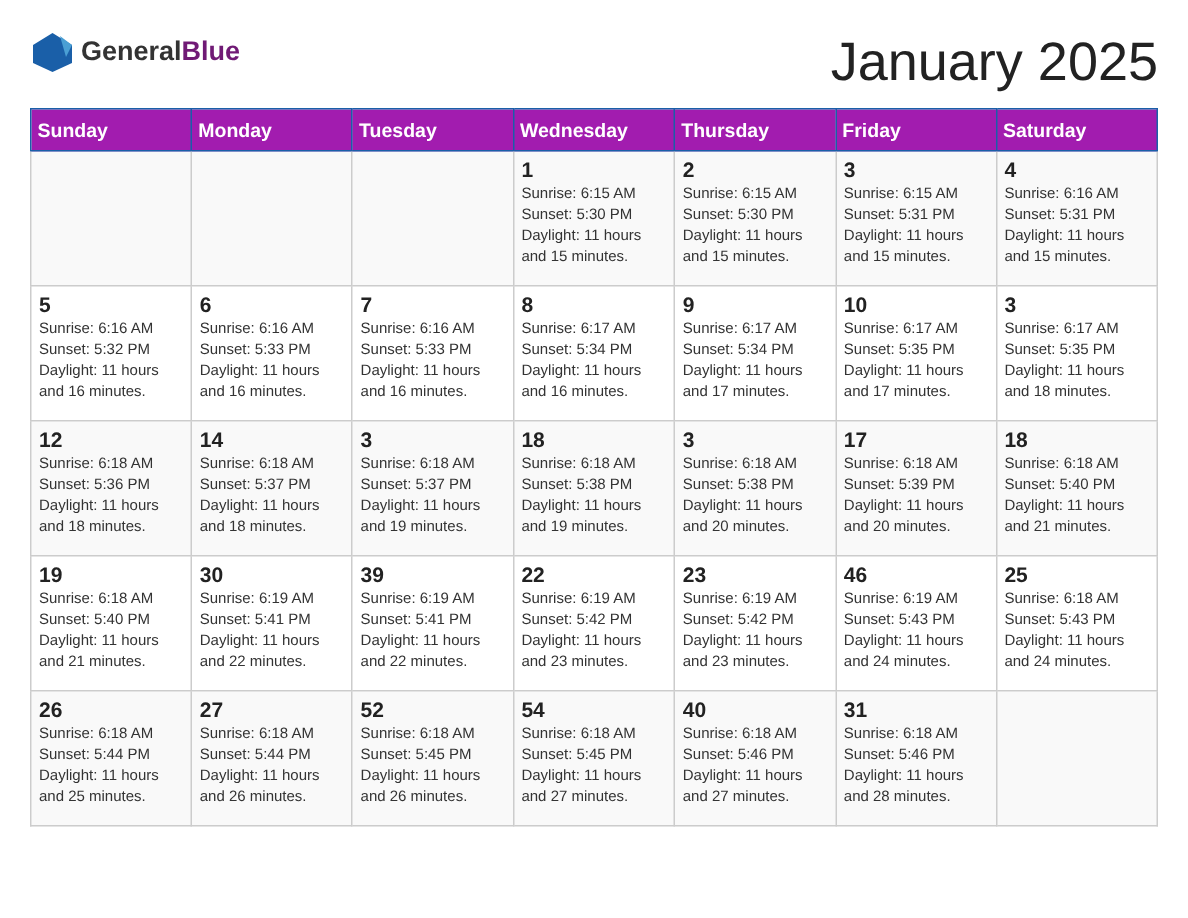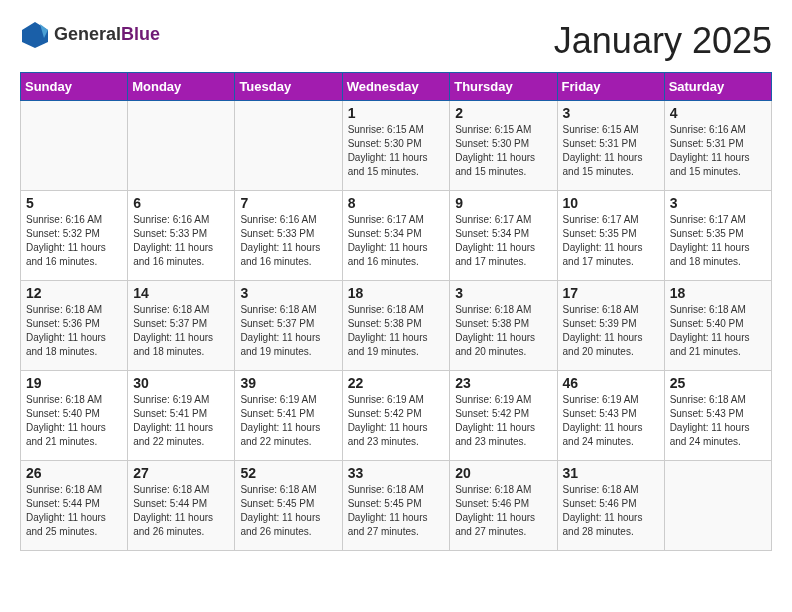--- a/index.html
+++ b/index.html
@@ -300,27 +300,27 @@
 Sunset: 5:44 PM
 Daylight: 11 hours and 26 minutes.</div>
         </td>
         <td>
           <div class="day-number">52</div>
           <div class="day-info" style="white-space: pre-line;">Sunrise: 6:18 AM
 Sunset: 5:45 PM
 Daylight: 11 hours and 26 minutes.</div>
         </td>
         <td>
-          <div class="day-number">33</div>
+          <div class="day-number">54</div>
           <div class="day-info" style="white-space: pre-line;">Sunrise: 6:18 AM
 Sunset: 5:45 PM
 Daylight: 11 hours and 27 minutes.</div>
         </td>
         <td>
-          <div class="day-number">20</div>
+          <div class="day-number">40</div>
           <div class="day-info" style="white-space: pre-line;">Sunrise: 6:18 AM
 Sunset: 5:46 PM
 Daylight: 11 hours and 27 minutes.</div>
         </td>
         <td>
           <div class="day-number">31</div>
           <div class="day-info" style="white-space: pre-line;">Sunrise: 6:18 AM
 Sunset: 5:46 PM
 Daylight: 11 hours and 28 minutes.</div>
         </td>

